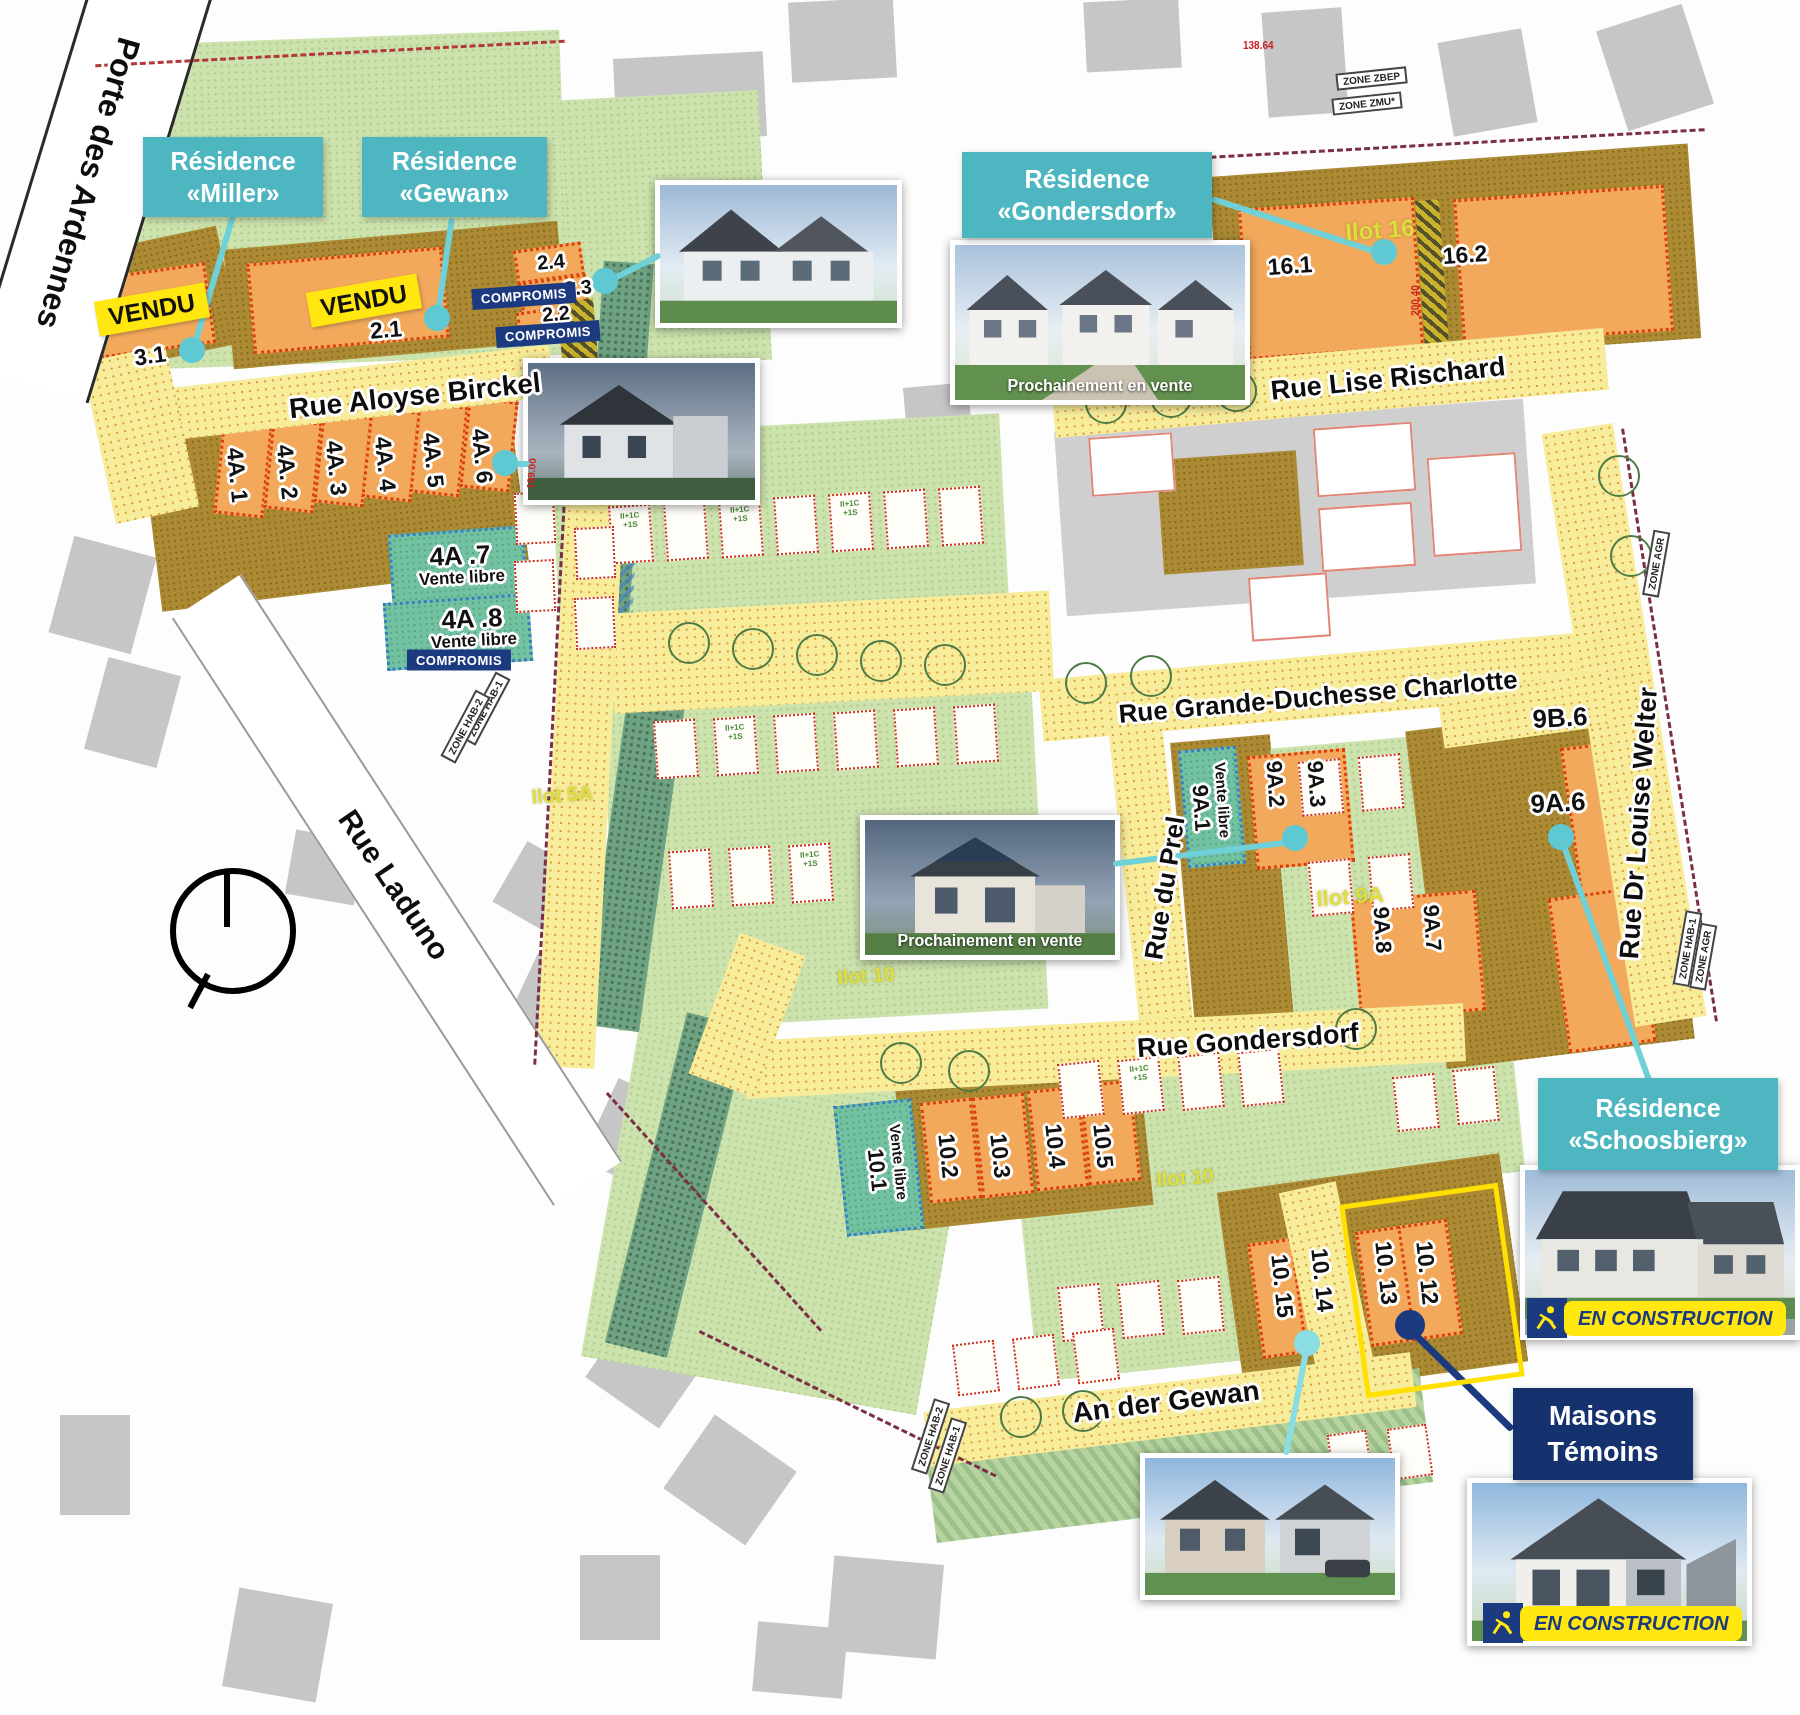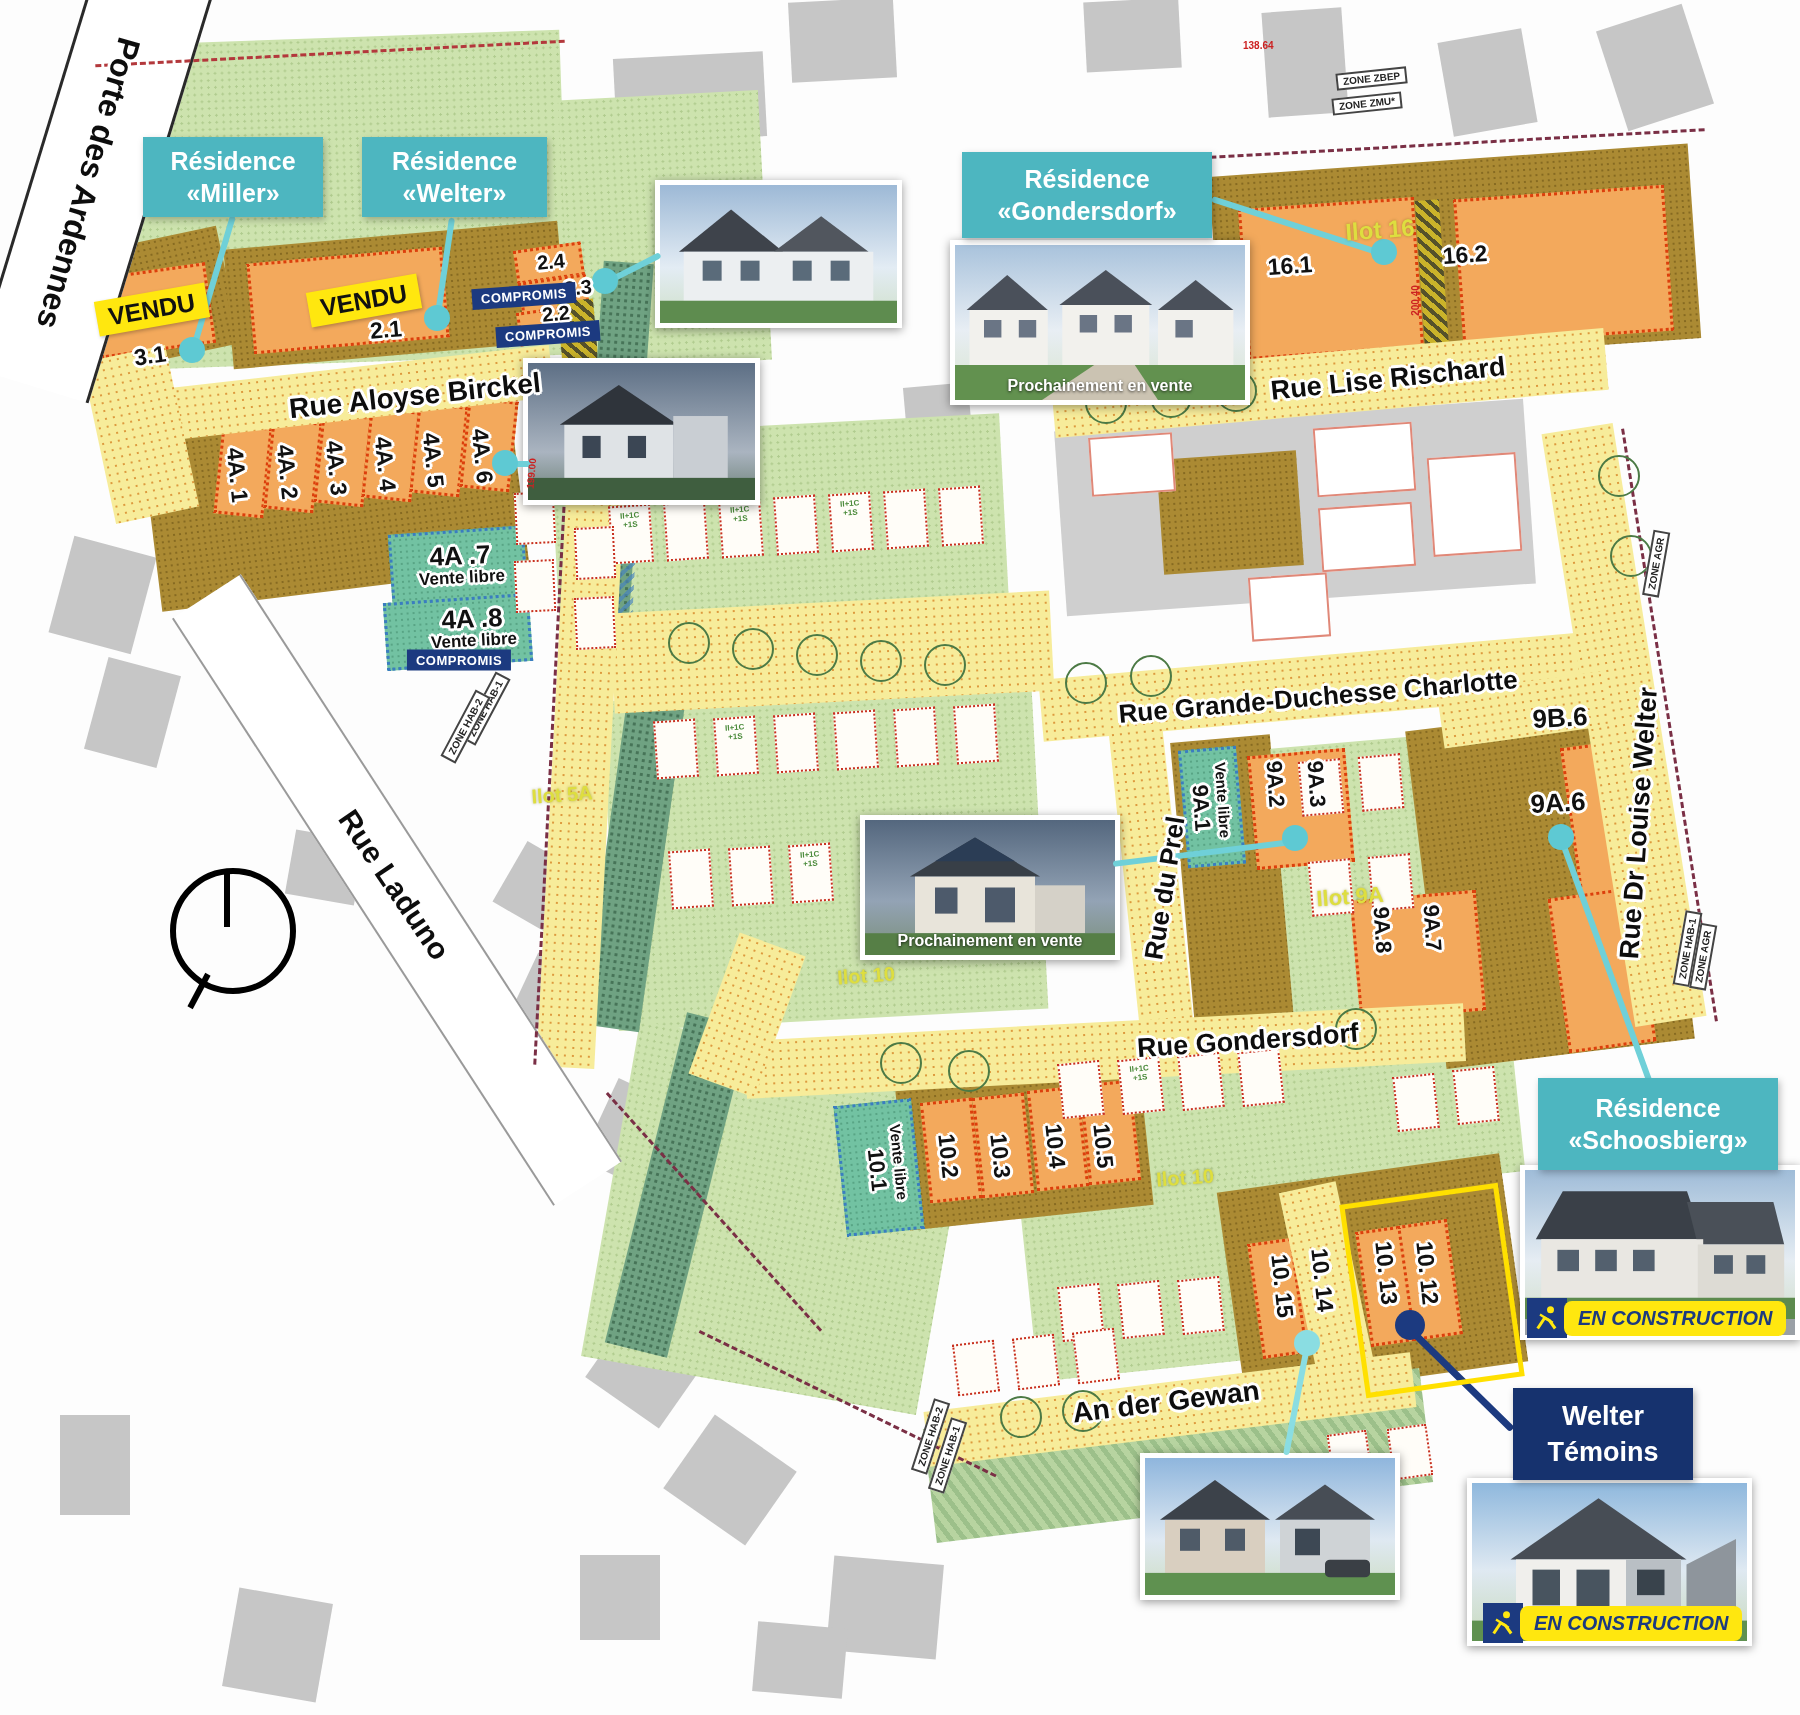--- a/index.html
+++ b/index.html
@@ -444,32 +444,32 @@
   <div class="ab elev" style="left:1243px;top:40px">138.64</div>
   <div class="ab elev" style="left:1400px;top:295px;transform:rotate(-90deg)">200.40</div>
   <div class="ab elev" style="left:516px;top:468px;transform:rotate(-85deg)">199.00</div>
 
   <div class="ab tealbox" style="left:143px;top:137px;width:180px;height:80px">
     <span>Résidence</span>
     <span>«Miller»</span>
   </div>
   <div class="ab tealbox" style="left:362px;top:137px;width:185px;height:80px">
     <span>Résidence</span>
-    <span>«Welter»</span>
+    <span>«Gewan»</span>
   </div>
   <div class="ab tealbox" style="left:962px;top:152px;width:250px;height:86px">
     <span>Résidence</span>
     <span>«Gondersdorf»</span>
   </div>
   <div class="ab tealbox" style="left:1538px;top:1078px;width:240px;height:92px">
     <span>Résidence</span>
     <span>«Schoosbierg»</span>
   </div>
   <div class="ab navybox" style="left:1513px;top:1388px;width:180px;height:92px">
-    <span>Welter</span>
+    <span>Maisons</span>
     <span>Témoins</span>
   </div>
   <div class="ab vendu" style="left:96px;top:292px;transform:rotate(-10deg)">VENDU</div>
   <div class="ab vendu" style="left:308px;top:283px;transform:rotate(-10deg)">VENDU</div>
   <div class="ab comp" style="left:524px;top:296px;transform:translate(-50%,-50%) rotate(-4deg)">COMPROMIS</div>
   <div class="ab comp" style="left:548px;top:334px;transform:translate(-50%,-50%) rotate(-4deg)">COMPROMIS</div>
   <div class="ab comp" style="left:459px;top:660px;transform:translate(-50%,-50%)">COMPROMIS</div>
 
   <div class="ab cbadge" style="left:1527px;top:1298px;z-index:9">
     <div class="sq">

